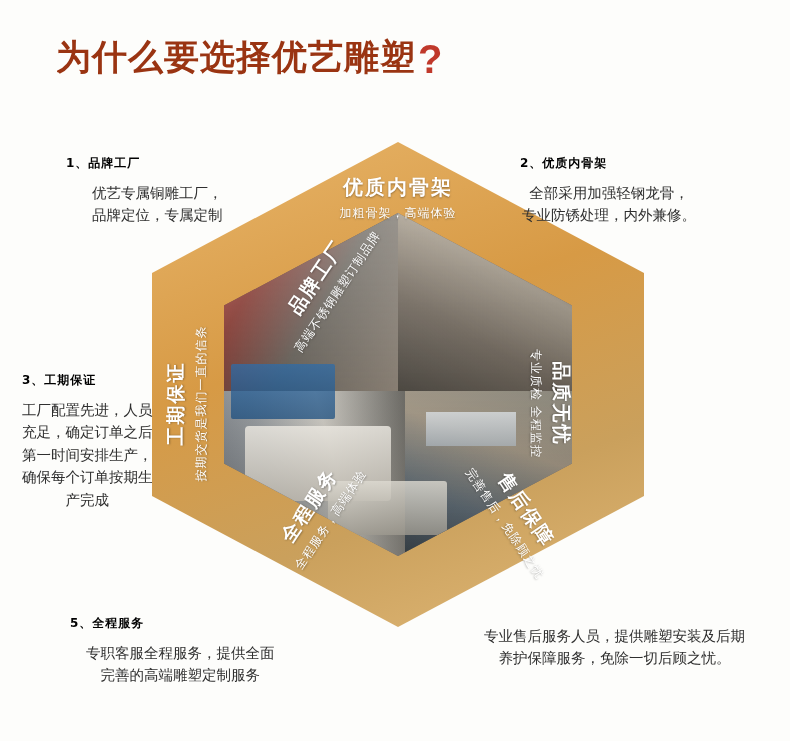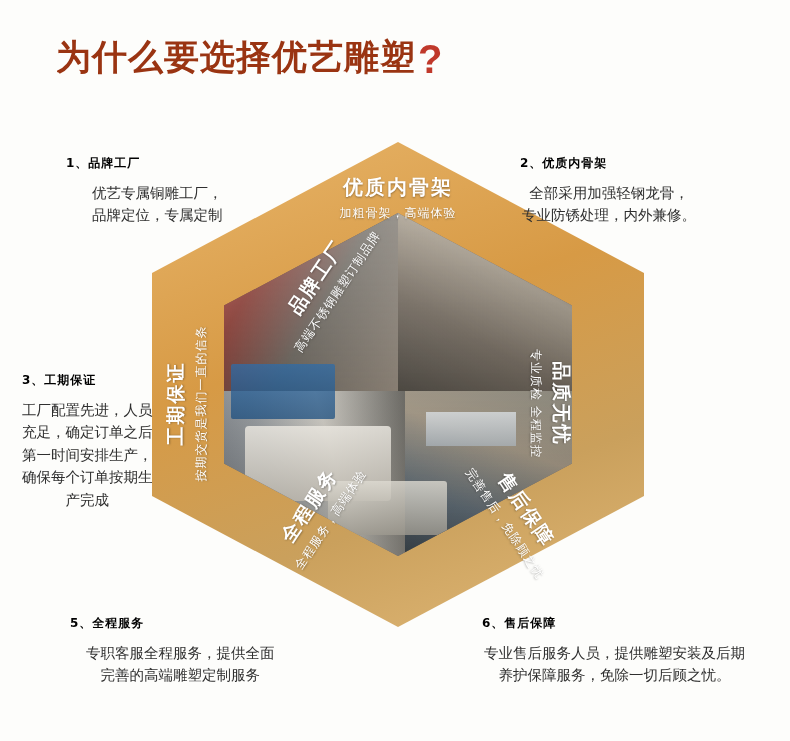--- a/index.html
+++ b/index.html
@@ -202,20 +202,17 @@
 
   <div class="block b5">
     <div class="bk-title">
       <span>5、</span><span>全程服务</span>
     </div>
     <div class="bk-body" style="white-space:pre-line;">专职客服全程服务，提供全面
 完善的高端雕塑定制服务</div>
   </div>
 
   <div class="block b6">
-    <div class="bk-title">
-      <span>6、</span><span>售后保障</span>
-    </div>
     <div class="bk-body" style="white-space:pre-line;">专业售后服务人员，提供雕塑安装及后期
 养护保障服务，免除一切后顾之忧。</div>
   </div>
 
 </div>
 
 </body></html>

